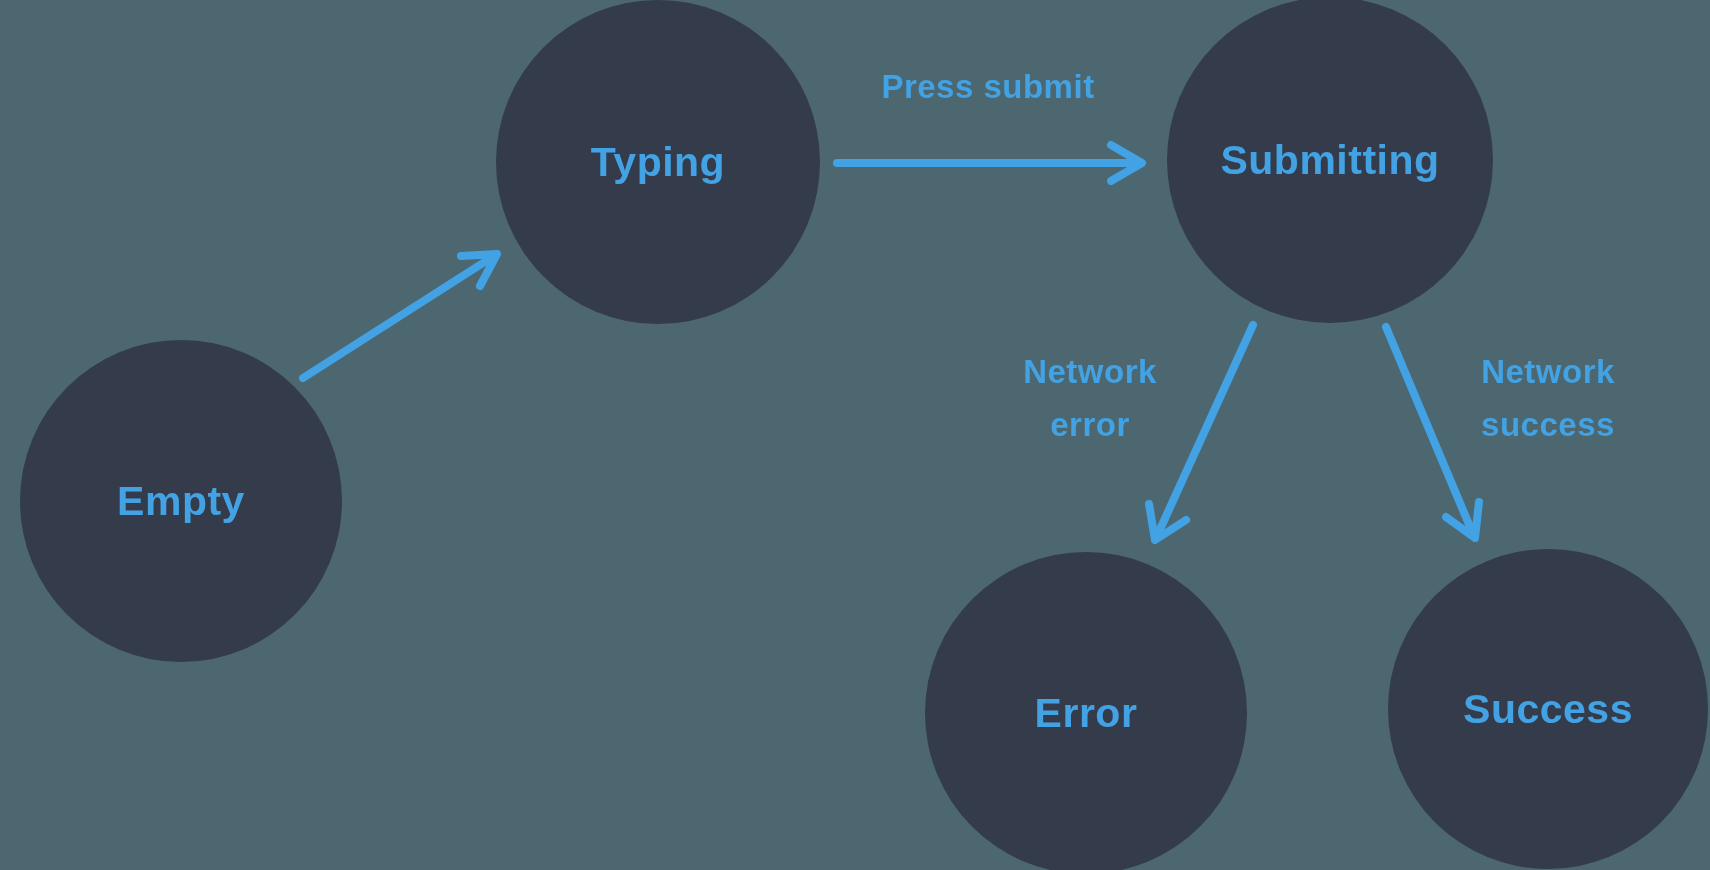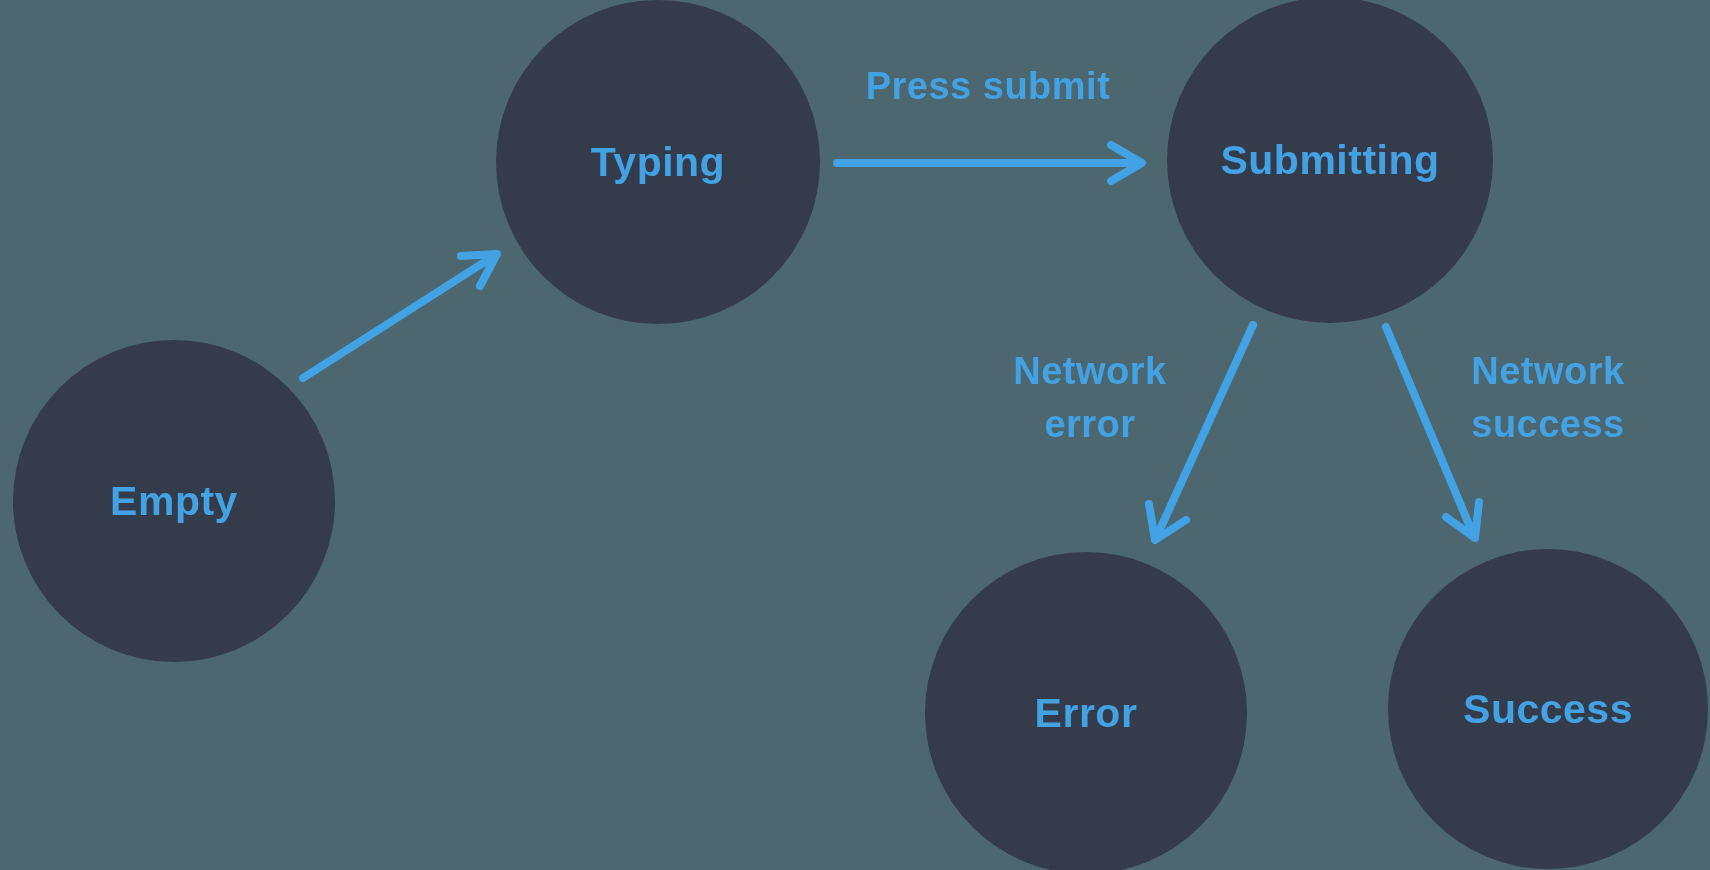--- a/index.html
+++ b/index.html
@@ -37,31 +37,31 @@
     display: flex;
     align-items: center;
     justify-content: center;
   }
   .node .node-label {
     color: #42a2e3;
     font-size: 41px;
     font-weight: 600;
     letter-spacing: 0.5px;
   }
-  #node-empty      { left: 13px;    top: 340px;  width: 322px; height: 322px; }
+  #node-empty      { left: 20px;    top: 340px;  width: 322px; height: 322px; }
   #node-typing     { left: 496px;  top: 0px;    width: 324px; height: 324px; }
   #node-submitting { left: 1167px; top: -3px;   width: 326px; height: 326px; }
   #node-error      { left: 925px;  top: 552px;  width: 322px; height: 322px; }
   #node-success    { left: 1388px; top: 549px;  width: 320px; height: 320px; }
 
   .edge-label {
     position: absolute;
     transform: translate(-50%, -50%);
     color: #42a2e3;
-    font-size: 38px;
+    font-size: 33px;
     font-weight: 600;
     letter-spacing: 0.5px;
     text-align: center;
     line-height: 53px;
     white-space: nowrap;
   }
   #label-start-typing    { left: 327px;  top: 237px; }
   #label-press-submit    { left: 988px;  top: 86px;  }
   #label-network-error   { left: 1090px; top: 398px; }
   #label-network-success { left: 1548px; top: 398px; }

